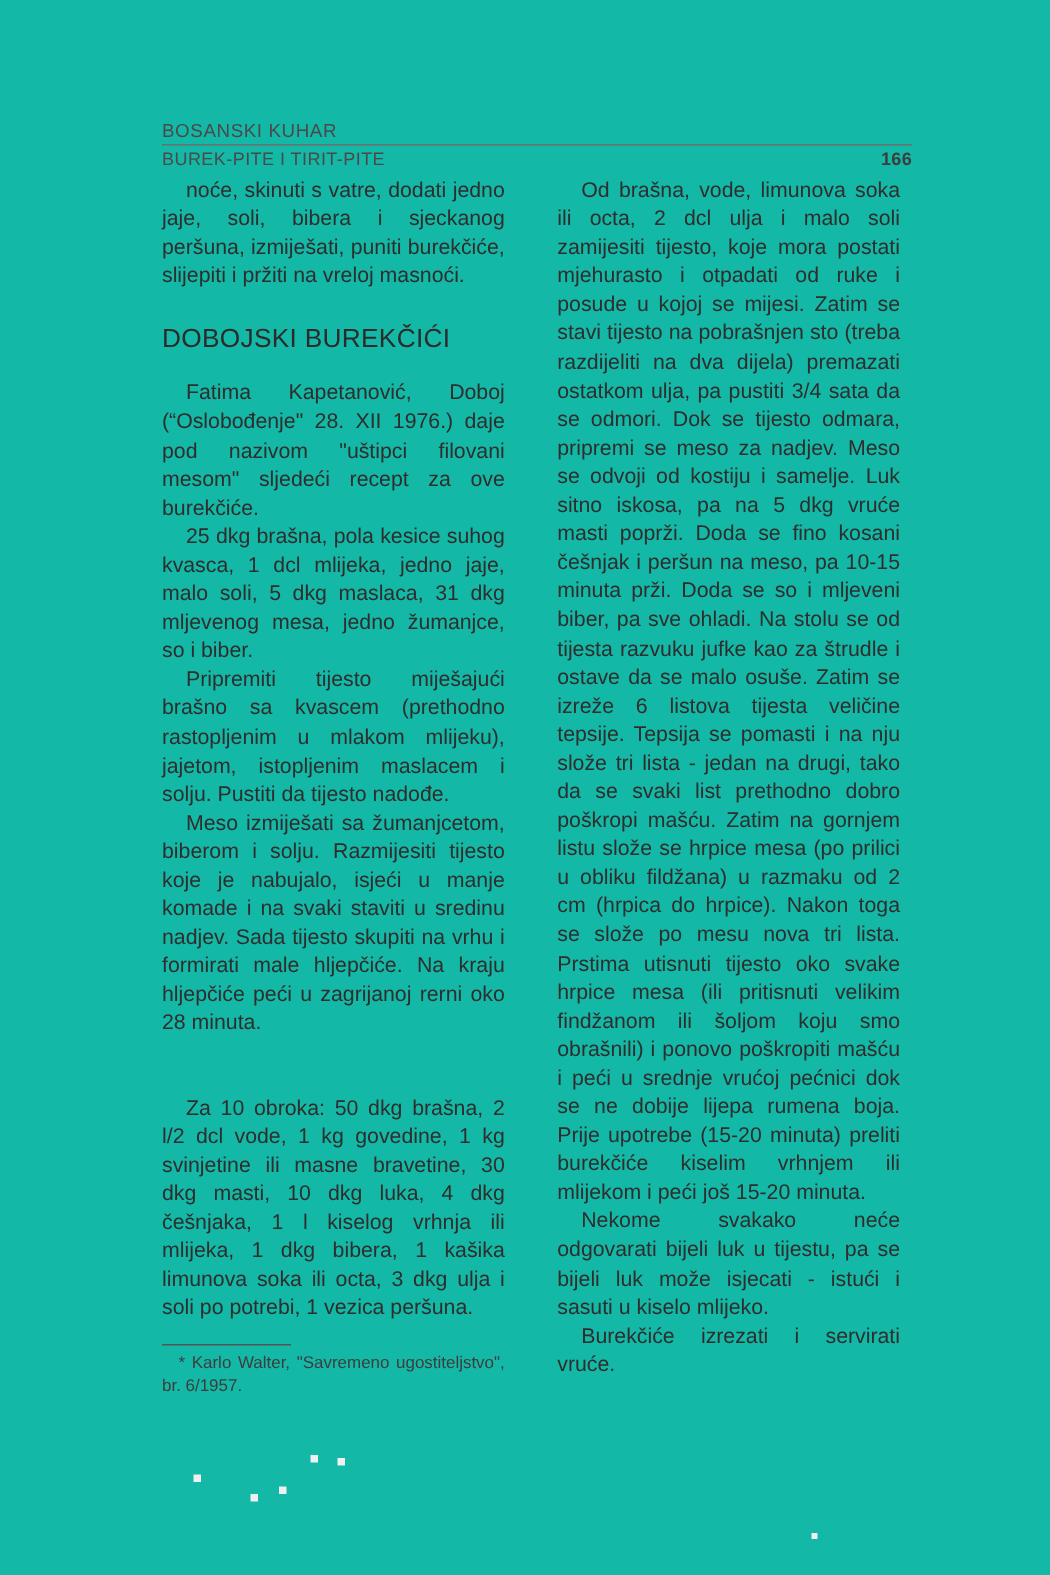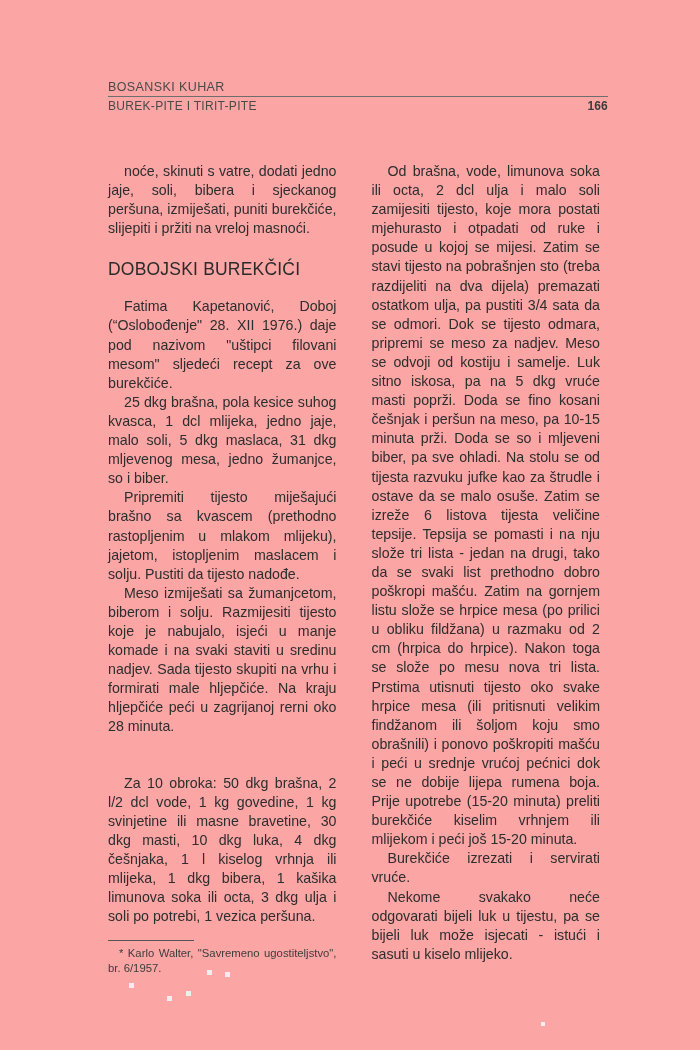--- a/index.html
+++ b/index.html
@@ -11,21 +11,21 @@
     height: 1050px;
     background: #fbfbfb;
     font-family: "Liberation Sans", sans-serif;
     color: #2b2b2b;
     overflow: hidden;
   }
   .page {
     position: relative;
     width: 700px;
     height: 1050px;
-    background: #fca5a5;
+    background: #14b8a6;
   }
 
   
   .header {
     position: absolute;
     left: 108px;
     top: 80px;
     width: 500px;
   }
   .header-title {
@@ -59,21 +59,20 @@
   }
 
   
   .columns {
     position: absolute;
     left: 108px;
     top: 118px;
     width: 492px;
     display: flex;
     gap: 35px;
-    margin-top: 44px;
   }
   .col {
     width: 237px;
   }
 
   p.para {
     margin: 0;
     font-size: 14.2px;
     line-height: 19.1px;
     text-align: justify;
@@ -167,19 +166,19 @@
       <div class="footnote">
         <div class="footnote-rule"></div>
         <p class="footnote-text">*  Karlo Walter, "Savremeno ugostiteljstvo", br. 6/1957.</p>
       </div>
 
     </div>
 
     <div class="col">
 
       <p class="para">Od brašna, vode, limunova soka ili octa, 2 dcl ulja i malo soli zamijesiti tijesto, koje mora postati mjehurasto i otpadati od ruke i posude u kojoj se mijesi. Zatim se stavi tijesto na pobrašnjen sto (treba razdijeliti na dva dijela) premazati ostatkom ulja, pa pustiti 3/4 sata da se odmori. Dok se tijesto odmara, pripremi se meso za nadjev. Meso se odvoji od kostiju i samelje. Luk sitno iskosa, pa na 5 dkg vruće masti poprži. Doda se fino kosani češnjak i peršun na meso, pa 10-15 minuta prži. Doda se so i mljeveni biber, pa sve ohladi. Na stolu se od tijesta razvuku jufke kao za štrudle i ostave da se malo osuše. Zatim se izreže 6 listova tijesta veličine tepsije. Tepsija se pomasti i na nju slože tri lista - jedan na drugi, tako da se svaki list prethodno dobro poškropi mašću. Zatim na gornjem listu slože se hrpice mesa (po prilici u obliku fildžana) u razmaku od 2 cm (hrpica do hrpice). Nakon toga se slože po mesu nova tri lista. Prstima utisnuti tijesto oko svake hrpice mesa (ili pritisnuti velikim findžanom ili šoljom koju smo obrašnili) i ponovo poškropiti mašću i peći u srednje vrućoj pećnici dok se ne dobije lijepa rumena boja. Prije upotrebe (15-20 minuta) preliti burekčiće kiselim vrhnjem ili mlijekom i peći još 15-20 minuta.</p>
+      <p class="para">Nekome svakako neće odgovarati bijeli luk u tijestu, pa se bijeli luk može isjecati - istući i sasuti u kiselo mlijeko.</p>
       <p class="para">Burekčiće izrezati i servirati vruće.</p>
-      <p class="para">Nekome svakako neće odgovarati bijeli luk u tijestu, pa se bijeli luk može isjecati - istući i sasuti u kiselo mlijeko.</p>
 
     </div>
 
   </div>
 </div>
 
 </body></html>

